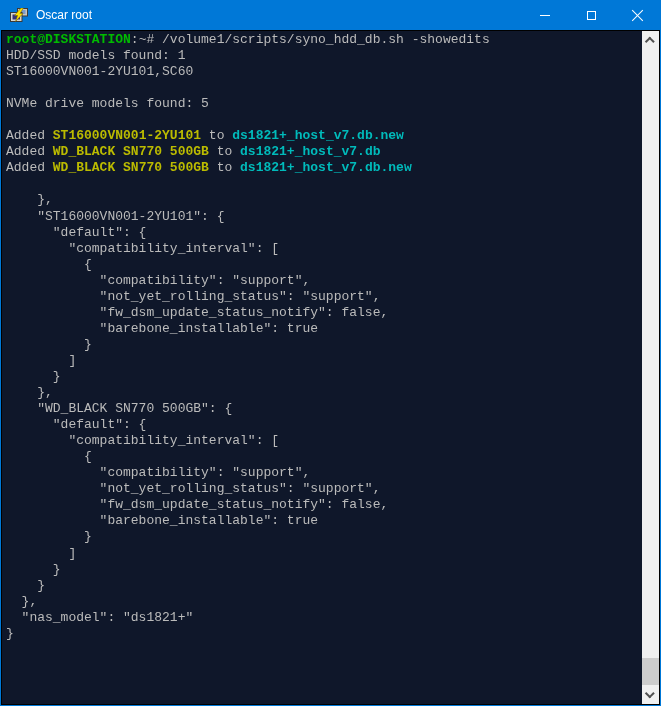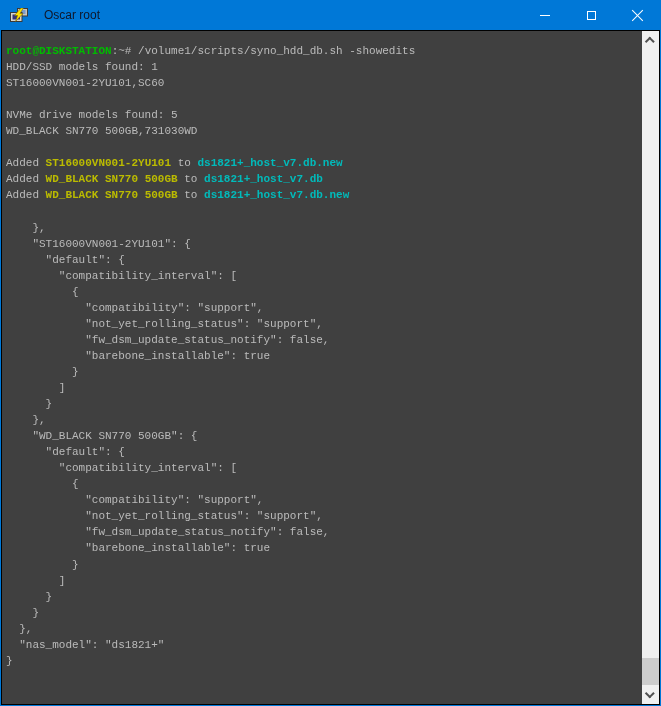--- a/index.html
+++ b/index.html
@@ -14,40 +14,40 @@
   }
   
   .titlebar {
     height:29px;
     background:var(--accent,#0078d7);
     display:flex; align-items:center;
     user-select:none;
   }
   .app-icon { margin-left:9px; width:18px; height:16px; display:flex; align-items:center; }
   .title-text {
-    margin-left:16px;
-    color:#0f172a; font-size:12px; line-height:29px;
+    margin-left:8px;
+    color:#ffffff; font-size:12px; line-height:29px;
     white-space:nowrap;
   }
   .tb-buttons { margin-left:auto; display:flex; height:100%; }
   .tb-btn { width:46px; height:100%; display:flex; align-items:center; justify-content:center; }
   .glyph-min { width:10px; height:1px; background:#fff; }
   .glyph-max { width:9px; height:9px; border:1px solid #fff; }
   .glyph-close { position:relative; width:13px; height:13px; }
   .glyph-close i { position:absolute; left:-1px; top:6px; width:15px; height:1px; background:#fff; }
   .glyph-close i.a { transform:rotate(45deg); }
   .glyph-close i.b { transform:rotate(-45deg); }
   
   .term {
     position:absolute; top:30px; left:1px; right:18px; bottom:1px;
-    background:#404040;
-    padding:12px 0 0 4px;
+    background:#0f172a;
+    padding:1px 0 0 4px;
     overflow:hidden;
     font-family:"Liberation Mono","DejaVu Sans Mono",monospace;
-    font-size:11px;
+    font-size:13px;
     color:var(--fg,#bbbbbb);
     cursor:text;
   }
   .tline { height:16.05px; line-height:16.05px; white-space:pre; }
   .c-fg     { color:var(--fg,#bbbbbb); }
   .c-green  { color:var(--green,#00bb00); }
   .c-yellow { color:var(--yellow,#bbbb00); }
   .c-cyan   { color:var(--cyan,#00bbbb); }
   .bold     { font-weight:bold; }
   
@@ -94,21 +94,20 @@
       </div>
     </div>
   </div>
 
   <div class="term" id="term">
       <div class="tline"><span class="c-green bold">root@DISKSTATION</span><span class="c-fg">:~# /volume1/scripts/syno_hdd_db.sh -showedits</span></div>
       <div class="tline"><span class="c-fg">HDD/SSD models found: 1</span></div>
       <div class="tline"><span class="c-fg">ST16000VN001-2YU101,SC60</span></div>
       <div class="tline"></div>
       <div class="tline"><span class="c-fg">NVMe drive models found: 5</span></div>
-      <div class="tline"><span class="c-fg">WD_BLACK SN770 500GB,731030WD</span></div>
       <div class="tline"></div>
       <div class="tline"><span class="c-fg">Added </span><span class="c-yellow bold">ST16000VN001-2YU101</span><span class="c-fg"> to </span><span class="c-cyan bold">ds1821+_host_v7.db.new</span></div>
       <div class="tline"><span class="c-fg">Added </span><span class="c-yellow bold">WD_BLACK SN770 500GB</span><span class="c-fg"> to </span><span class="c-cyan bold">ds1821+_host_v7.db</span></div>
       <div class="tline"><span class="c-fg">Added </span><span class="c-yellow bold">WD_BLACK SN770 500GB</span><span class="c-fg"> to </span><span class="c-cyan bold">ds1821+_host_v7.db.new</span></div>
       <div class="tline"></div>
       <div class="tline"><span class="c-fg">    },</span></div>
       <div class="tline"><span class="c-fg">    "ST16000VN001-2YU101": {</span></div>
       <div class="tline"><span class="c-fg">      "default": {</span></div>
       <div class="tline"><span class="c-fg">        "compatibility_interval": [</span></div>
       <div class="tline"><span class="c-fg">          {</span></div>

